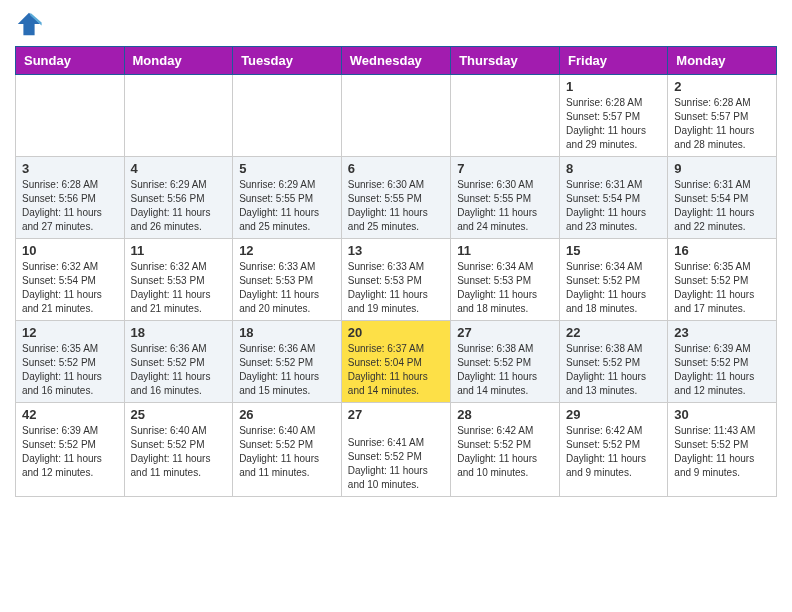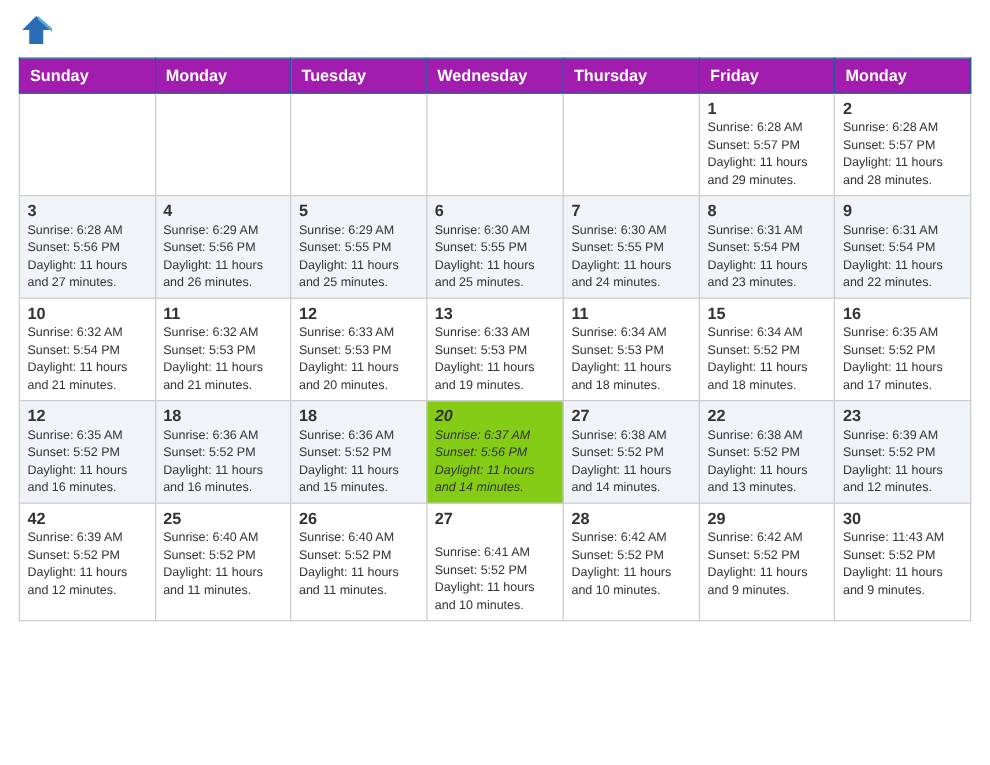--- a/index.html
+++ b/index.html
@@ -244,24 +244,24 @@
           <div class="day-info" style="white-space: pre-line;">Sunrise: 6:36 AM
 Sunset: 5:52 PM
 Daylight: 11 hours and 16 minutes.</div>
         </td>
         <td style="background: rgb(240, 244, 248);">
           <span class="day-num">18</span>
           <div class="day-info" style="white-space: pre-line;">Sunrise: 6:36 AM
 Sunset: 5:52 PM
 Daylight: 11 hours and 15 minutes.</div>
         </td>
-        <td style="background: #84cc16; font-style: italic;">
+        <td style="background: #fde047;">
           <span class="day-num">20</span>
           <div class="day-info" style="white-space: pre-line;">Sunrise: 6:37 AM
-Sunset: 5:56 PM
+Sunset: 5:04 PM
 Daylight: 11 hours and 14 minutes.</div>
         </td>
         <td style="background: rgb(240, 244, 248);">
           <span class="day-num">27</span>
           <div class="day-info" style="white-space: pre-line;">Sunrise: 6:38 AM
 Sunset: 5:52 PM
 Daylight: 11 hours and 14 minutes.</div>
         </td>
         <td style="background: rgb(240, 244, 248); margin-left: 20px;">
           <span class="day-num">22</span>

